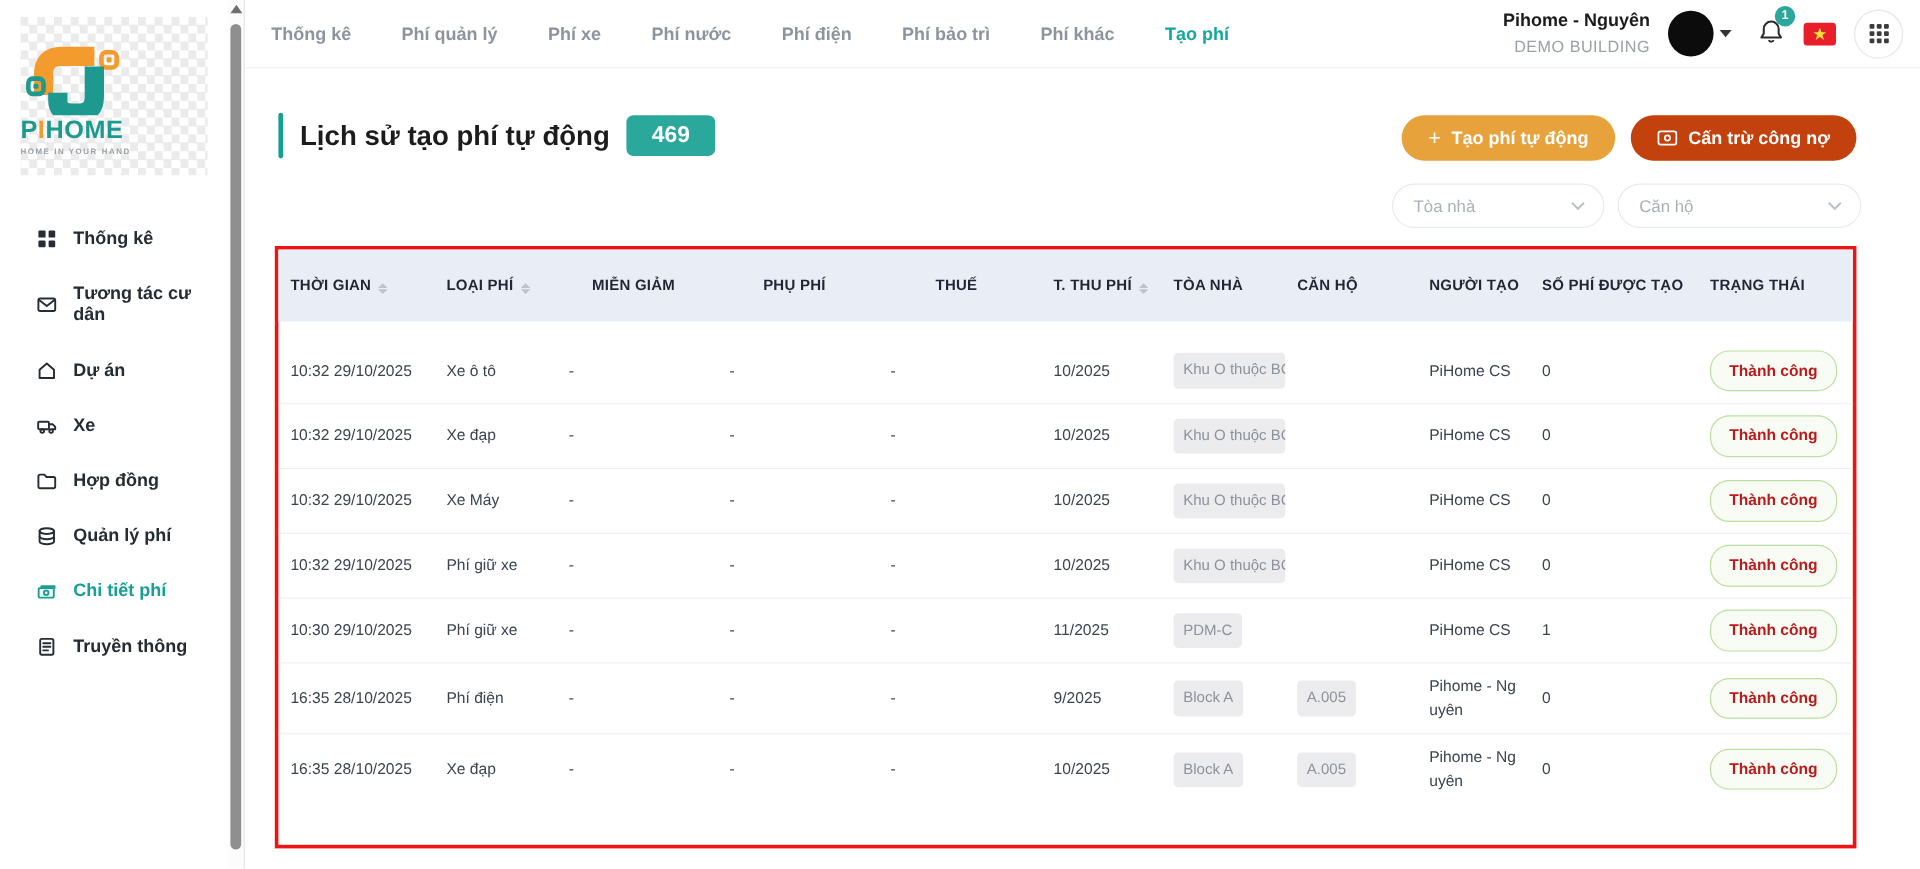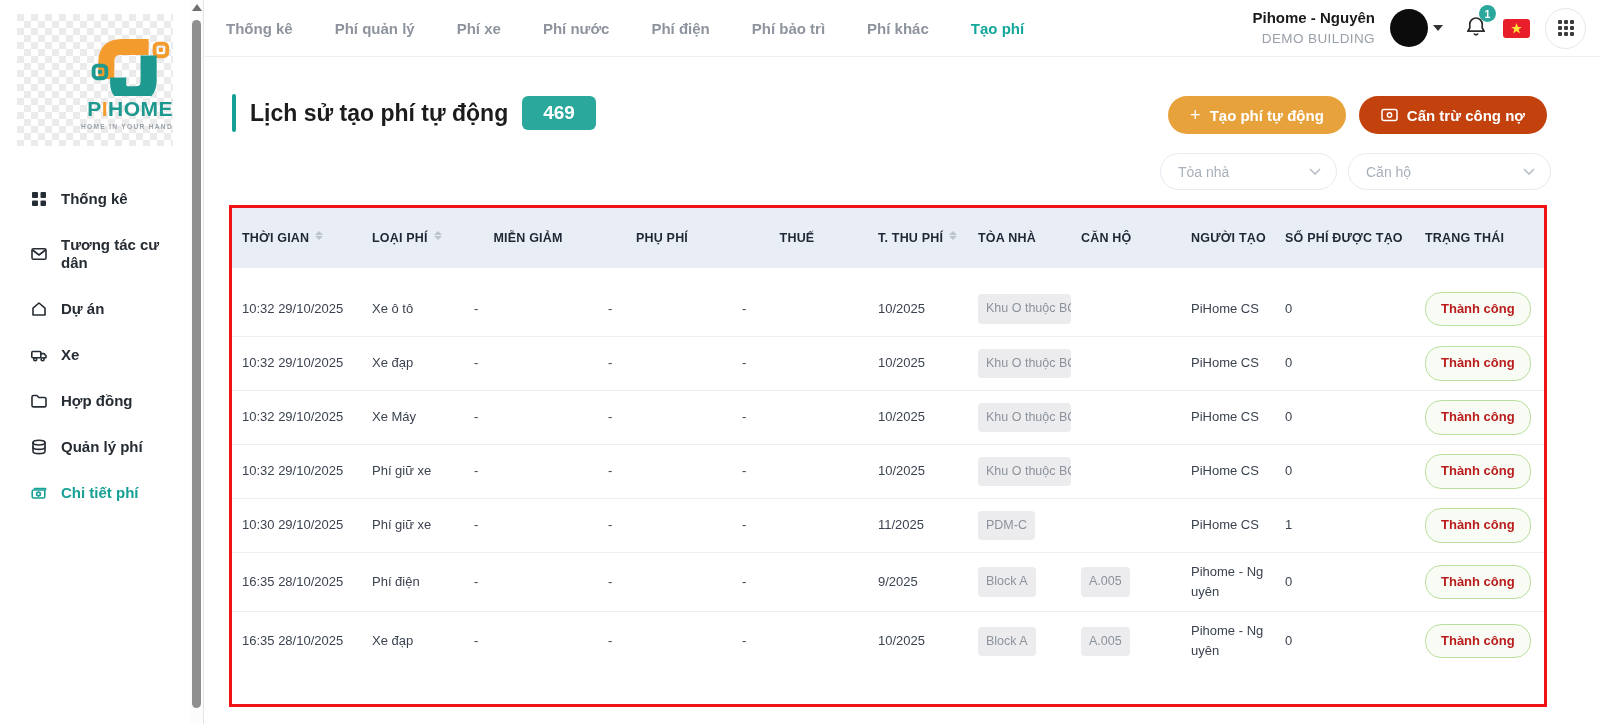--- a/index.html
+++ b/index.html
@@ -3,21 +3,21 @@
 <meta charset="utf-8">
 <style>
   * { box-sizing: border-box; margin: 0; padding: 0; }
   html,body { width:1600px; height:724px; overflow:hidden; }
   body { font-family:"Liberation Sans", sans-serif; background:#fff; position:relative; color:#222; }
 
   
   .sidebar { position:absolute; left:0; top:0; width:190px; height:724px; background:#fff; z-index:2; }
   .logo-box { margin:14px 17px 0 17px; height:132px;
     background:repeating-conic-gradient(#ffffff 0% 25%, #ebebeb 0% 50%) 0 0 / 14px 14px;
-    display:flex; flex-direction:column; align-items:flex-end; justify-content:center; }
+    display:flex; flex-direction:column; align-items:flex-start; justify-content:center; }
   .logo-text { font-size:21px; font-weight:800; letter-spacing:.5px; line-height:1; margin-top:2px; }
   .logo-text .p1 { color:#1D998F; } .logo-text .p2 { color:#F39B2D; } .logo-text .p3 { color:#1D998F; }
   .logo-tagline { font-size:6.6px; color:#9aa0a6; letter-spacing:1.3px; margin-top:4px; font-weight:700; }
   .menu { margin-top:30px; }
   .menu-item { display:flex; align-items:center; gap:13px; padding:14px 8px 14px 30px;
     font-size:15px; font-weight:700; color:#262c33; cursor:pointer; line-height:1.2; }
   .menu-item.active { color:#17A095; }
   .menu-item .ic { width:18px; height:18px; flex:0 0 18px; display:inline-flex; }
   .menu-item .ic svg { width:18px; height:18px; }
 
@@ -68,21 +68,21 @@
   .filter { height:37px; border:1px solid #e6eaf1; border-radius:19px; display:flex; align-items:center;
     justify-content:space-between; padding:0 15px 0 17px; color:#a9b0ba; font-size:14px; background:#fff; cursor:pointer; }
   .filter.f-building { width:177px; }
   .filter.f-apartment { width:203px; }
 
   
   .table-wrap { position:absolute; left:24px; top:148px; width:1318px; height:502px;
     border:3px solid #EE1414; background:#fff; }
   .trow { display:grid; grid-template-columns:130px 102px 134px 134px 136px 100px 103px 110px 94px 140px 1fr; align-items:center; }
   .thead .trow { background:#E9EEF6; min-height:60px; }
-  .th { font-size:12.5px; font-weight:700; color:#1f2735; padding:0 6px 0 10px; display:flex; align-items:flex-start; gap:6px; letter-spacing:.2px; }
+  .th { font-size:12.5px; font-weight:700; color:#1f2735; padding:0 6px 0 10px; display:flex; align-items:flex-end; gap:6px; letter-spacing:.2px; }
   .th.center { justify-content:center; padding-left:0; }
   .tbody .trow { min-height:54px; border-top:1px solid #edeff3; }
   .tbody .trow:first-child { border-top:none; margin-top:14px; }
   .td { font-size:13px; color:#3b4350; padding:9px 6px 9px 10px; line-height:1.55; }
   .tag { display:inline-block; background:#ECECEE; border-radius:4px; padding:5px 8px; font-size:12.5px;
     color:#8c929c; white-space:nowrap; overflow:hidden; vertical-align:middle; }
   .tag.building { max-width:93px; }
   .creator { word-break:break-all; max-width:88px; }
   .status-badge { display:inline-block; border:1px solid #BBDF9E; background:#F8FCF4; color:#b91c1c;
     border-radius:16px; padding:6px 15px; font-size:13px; font-weight:600; white-space:nowrap; }
@@ -168,20 +168,29 @@
       <div class="menu-item active">
         <span class="ic">
           <svg viewBox="0 0 18 18">
             <path d="M4.5 4.5 h11 v1.5" fill="none" stroke="currentColor" stroke-width="1.6" stroke-linecap="round" stroke-linejoin="round"></path>
             <rect x="2.2" y="6" width="12.6" height="8" rx="1.4" fill="none" stroke="currentColor" stroke-width="1.6" stroke-linecap="round" stroke-linejoin="round"></rect>
             <circle cx="8.5" cy="10" r="1.9" fill="none" stroke="currentColor" stroke-width="1.6" stroke-linecap="round" stroke-linejoin="round"></circle>
           </svg>
         </span>
         <span>Chi tiết phí</span>
       </div>
+      <div class="menu-item">
+        <span class="ic">
+          <svg viewBox="0 0 18 18">
+            <rect x="3.5" y="2.4" width="11" height="13.2" rx="1.4" fill="none" stroke="currentColor" stroke-width="1.6" stroke-linecap="round" stroke-linejoin="round"></rect>
+            <path d="M6 6 h6 M6 9 h6 M6 12 h4" fill="none" stroke="currentColor" stroke-width="1.6" stroke-linecap="round" stroke-linejoin="round"></path>
+          </svg>
+        </span>
+        <span>Truyền thông</span>
+      </div>
     </nav>
 </aside>
 
 <div class="vscroll">
   <div class="arrow"></div>
   <div class="thumb"></div>
 </div>
 
 <div class="main">
   <header class="topnav">

